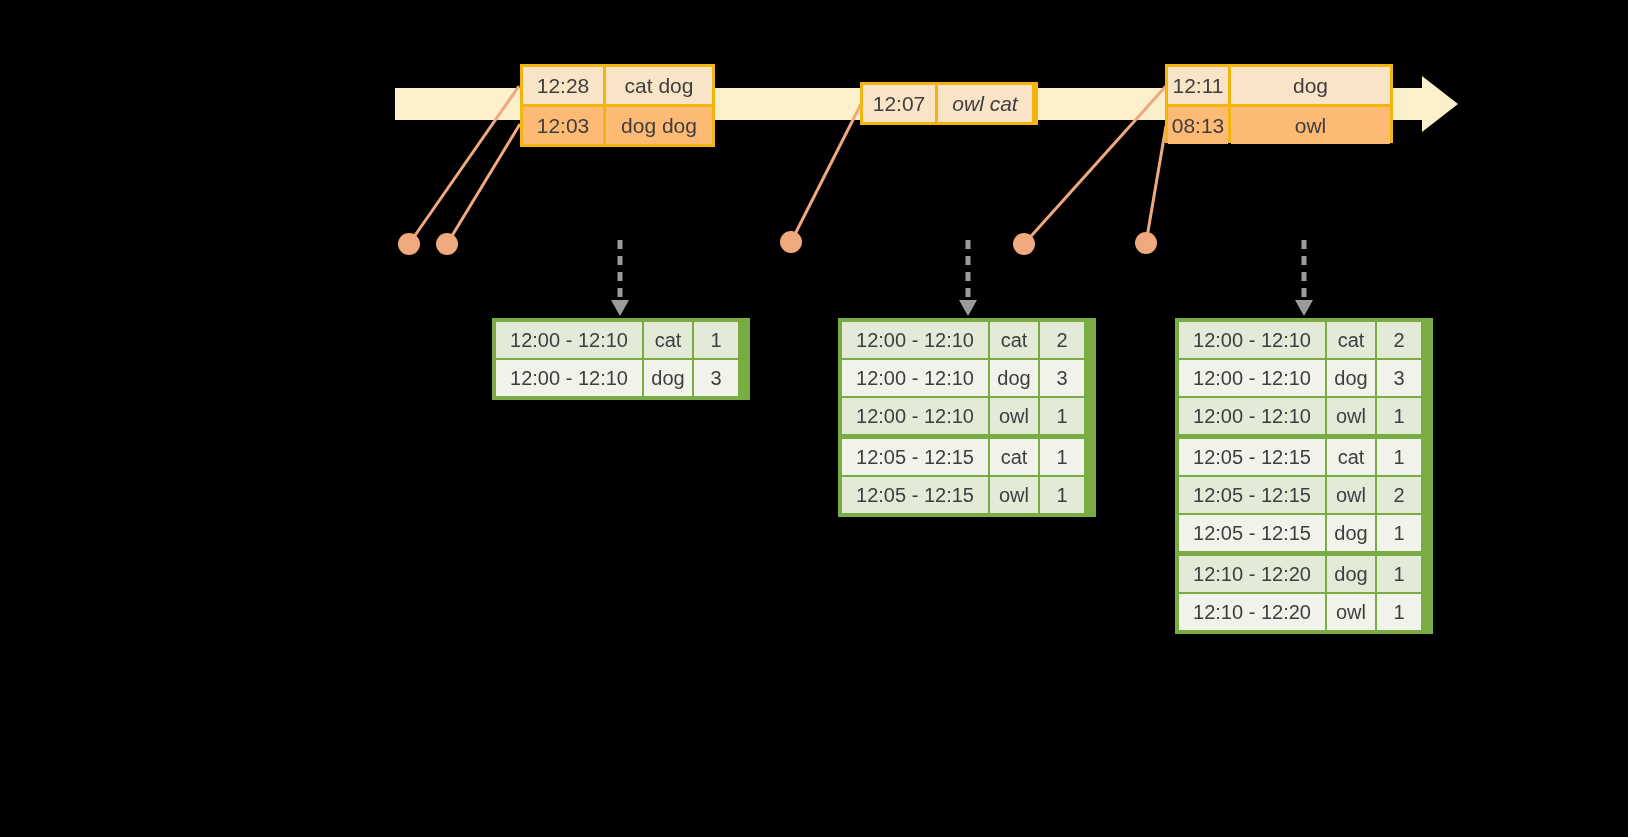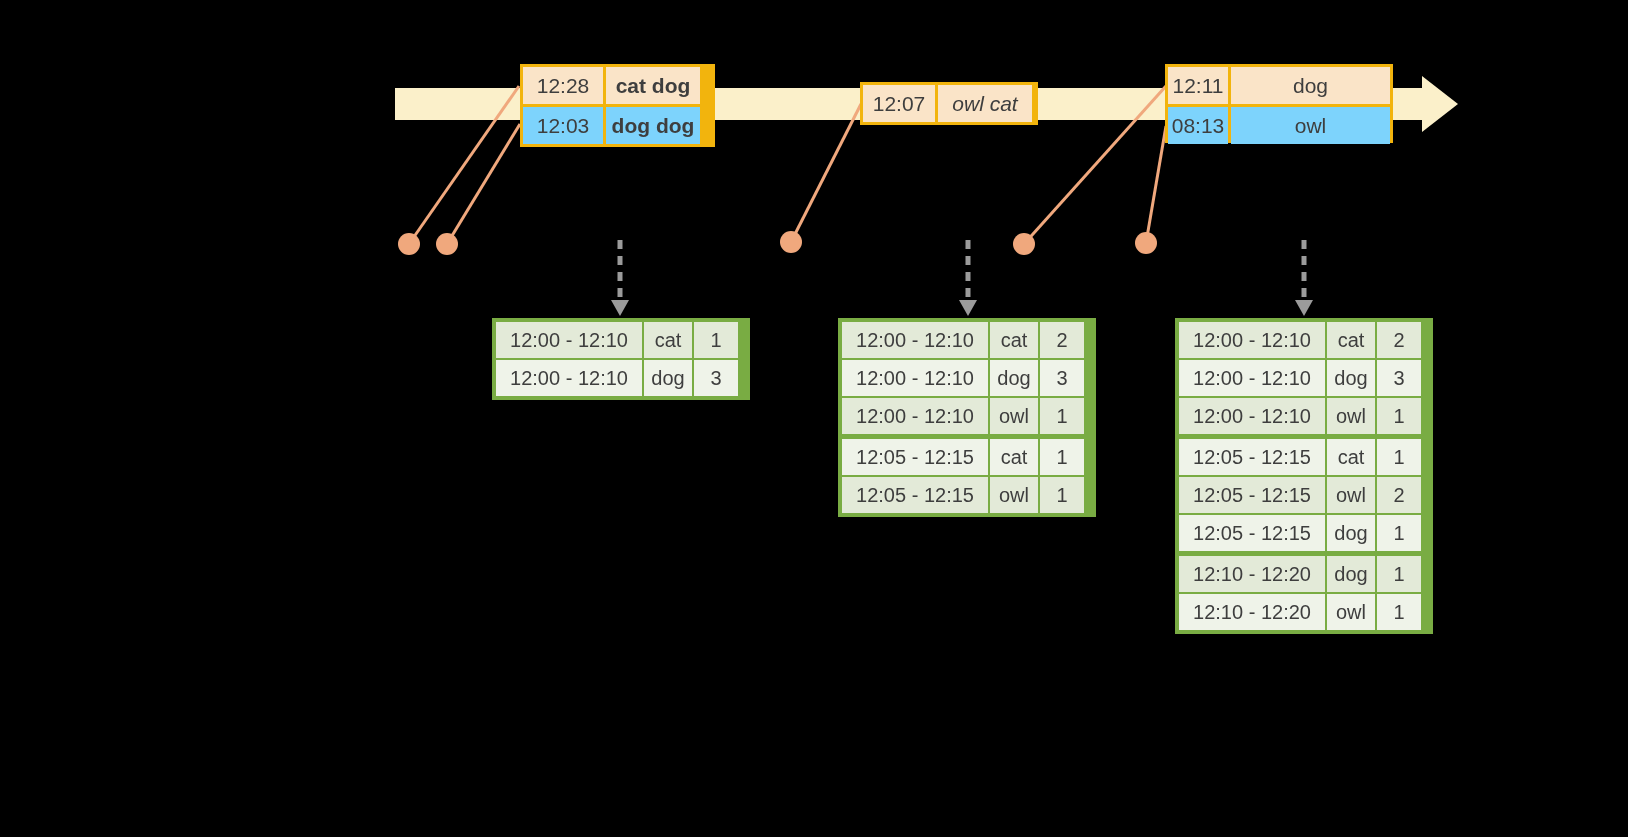--- a/index.html
+++ b/index.html
@@ -36,25 +36,25 @@
   .ecell {
     height: 37px;
     display: flex;
     align-items: center;
     justify-content: center;
     font-size: 21px;
     color: #3E3E3E;
   }
   .ecell.time  { background: #FAE4C8; }
   .ecell.words { background: #FAE4C8; }
-  .erow.alt .ecell { background: #7dd3fc; }
+  .erow.alt .ecell { background: #fdba74; }
 
   #ebox-0 { left: 520px;  top: 64px; width: 195px; height: 83px; }
   #ebox-0 .ecell.time  { width: 80px; }
-  #ebox-0 .ecell.words { width: 94px; font-weight: bold; }
+  #ebox-0 .ecell.words { width: 106px; }
 
   #ebox-1 { left: 860px;  top: 82px; width: 178px; height: 43px; }
   #ebox-1 .ecell.time  { width: 72px; }
   #ebox-1 .ecell.words { width: 94px; font-style: italic; }
 
   #ebox-2 { left: 1165px; top: 64px; width: 228px; height: 79px; }
   #ebox-2 .ecell.time  { width: 60px; }
   #ebox-2 .ecell.words { width: 159px; }
 
   

